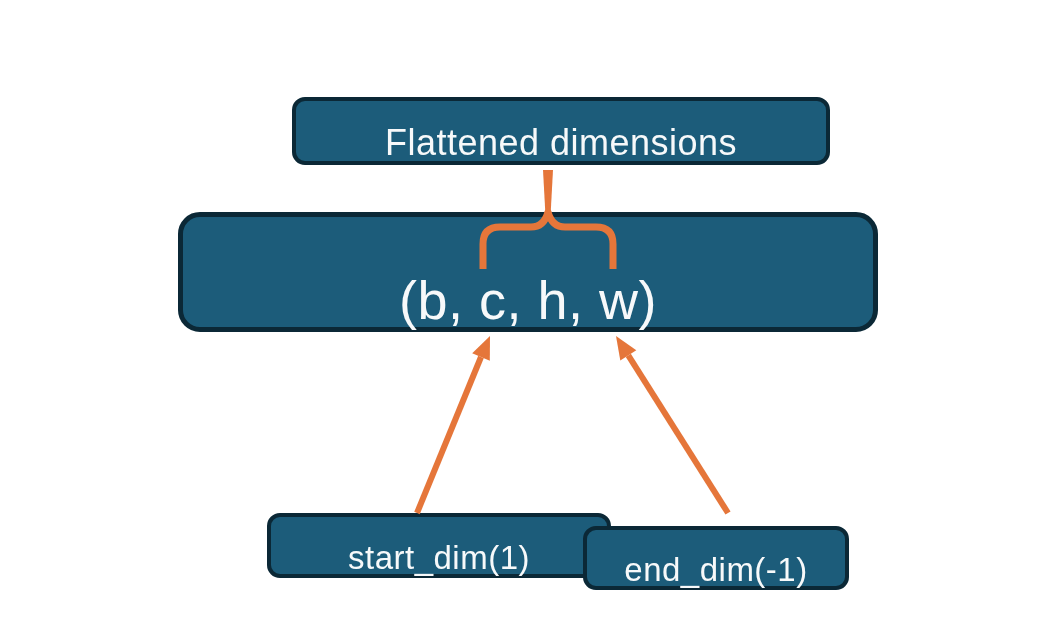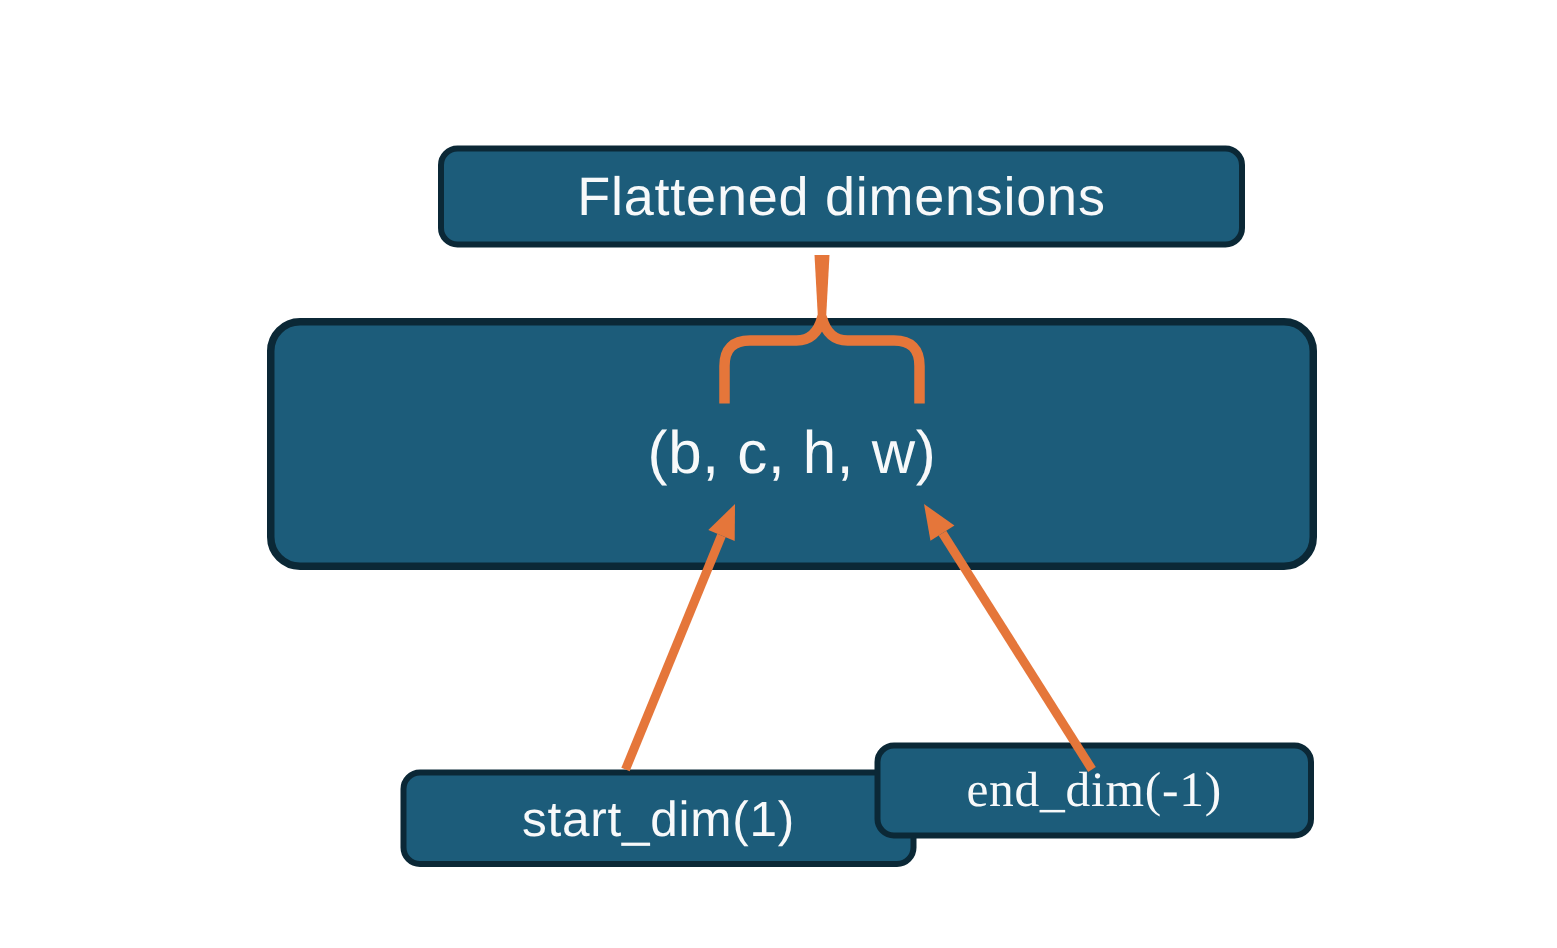--- a/index.html
+++ b/index.html
@@ -21,49 +21,48 @@
     width: 1038px; height: 632px;
     background: var(--background);
   }
   .node {
     position: absolute;
     background: var(--node-fill);
     border: 4px solid var(--node-border);
     border-radius: 13px;
     color: var(--text);
     display: flex;
-    align-items: center;
+    align-items: flex-end;
     justify-content: center;
     text-align: center;
     line-height: 1;
     letter-spacing: 0.5px;
   }
   .node-flattened {
     left: 292px; top: 97px;
     width: 538px; height: 68px;
     font-size: 36px;
   }
   .node-tuple {
     left: 178px; top: 212px;
-    width: 700px; height: 168px;
+    width: 700px; height: 120px;
     border-width: 5px;
     border-radius: 22px;
-    font-size: 40px;
+    font-size: 54px;
   }
   .node-tuple .label { padding-top: 12px; }
   .node-start {
     left: 267px; top: 513px;
     width: 344px; height: 65px;
     font-size: 33px;
   }
   .node-end {
-    left: 583px; top: 495px;
-    width: 293px; height: 64px;
+    left: 583px; top: 526px;
+    width: 266px; height: 64px;
     font-size: 33px;
-    font-family: Liberation Serif, serif;
   }
   svg.connectors {
     position: absolute;
     left: 0; top: 0;
     width: 1038px; height: 632px;
     pointer-events: none;
   }
   svg.connectors .stroke-accent {
     stroke: var(--accent);
     fill: none;

